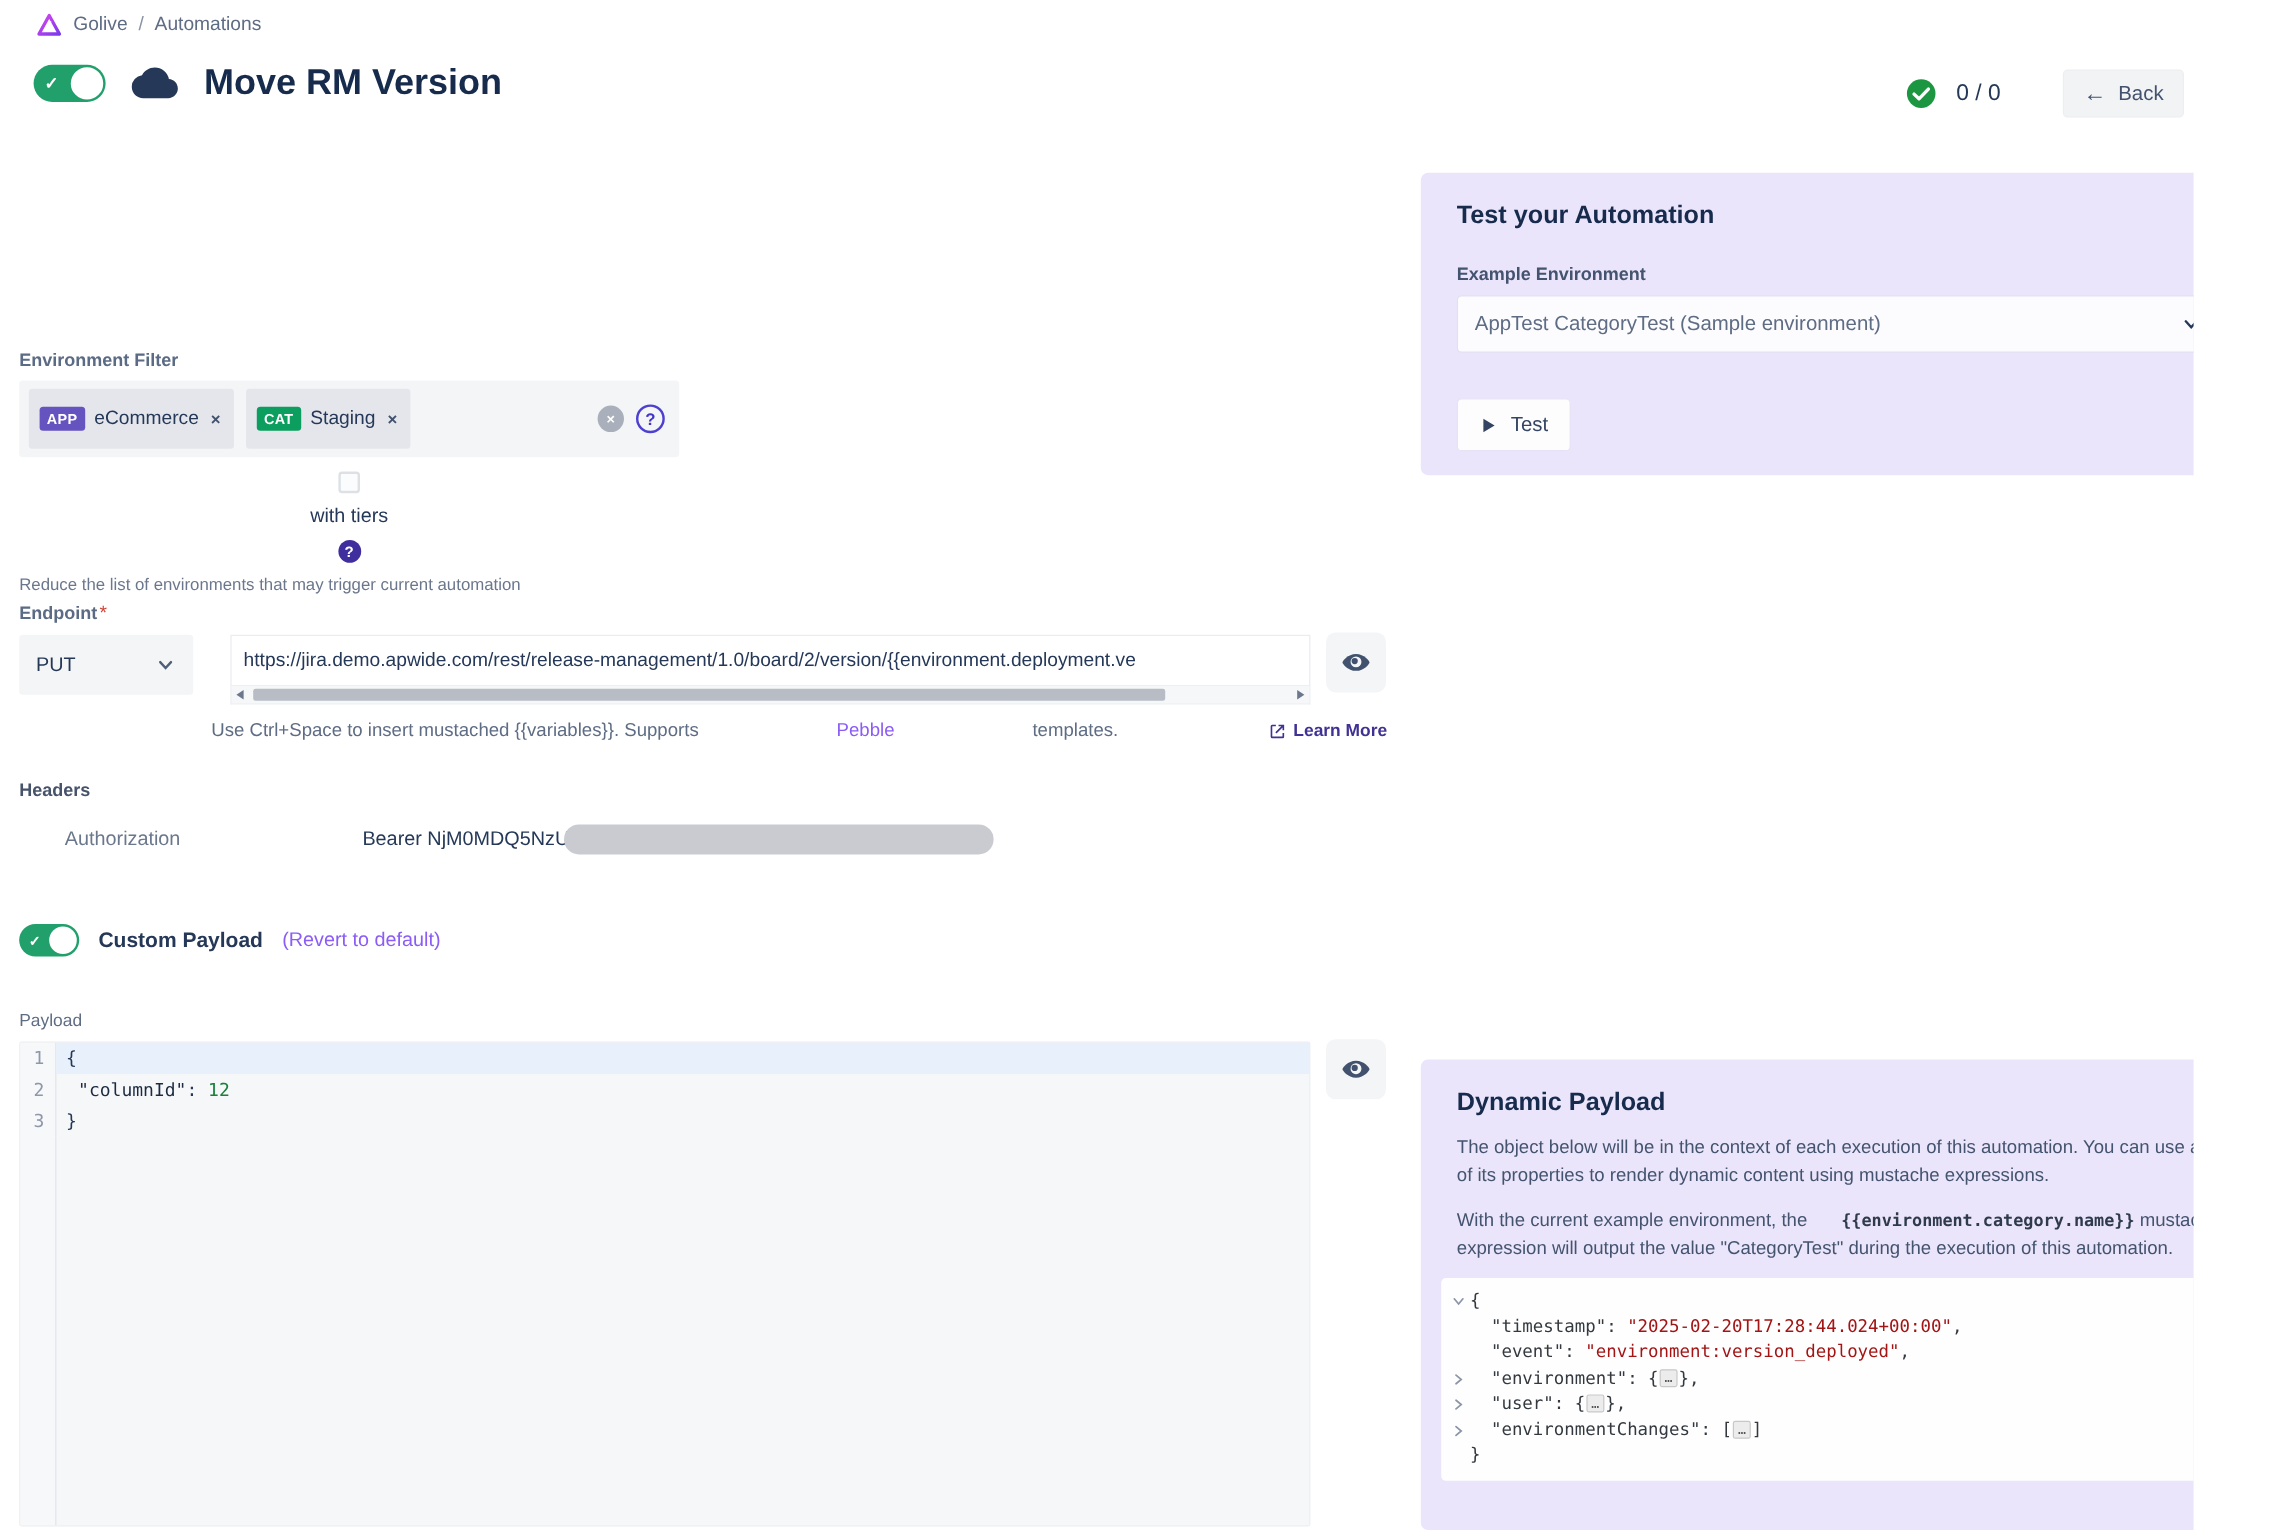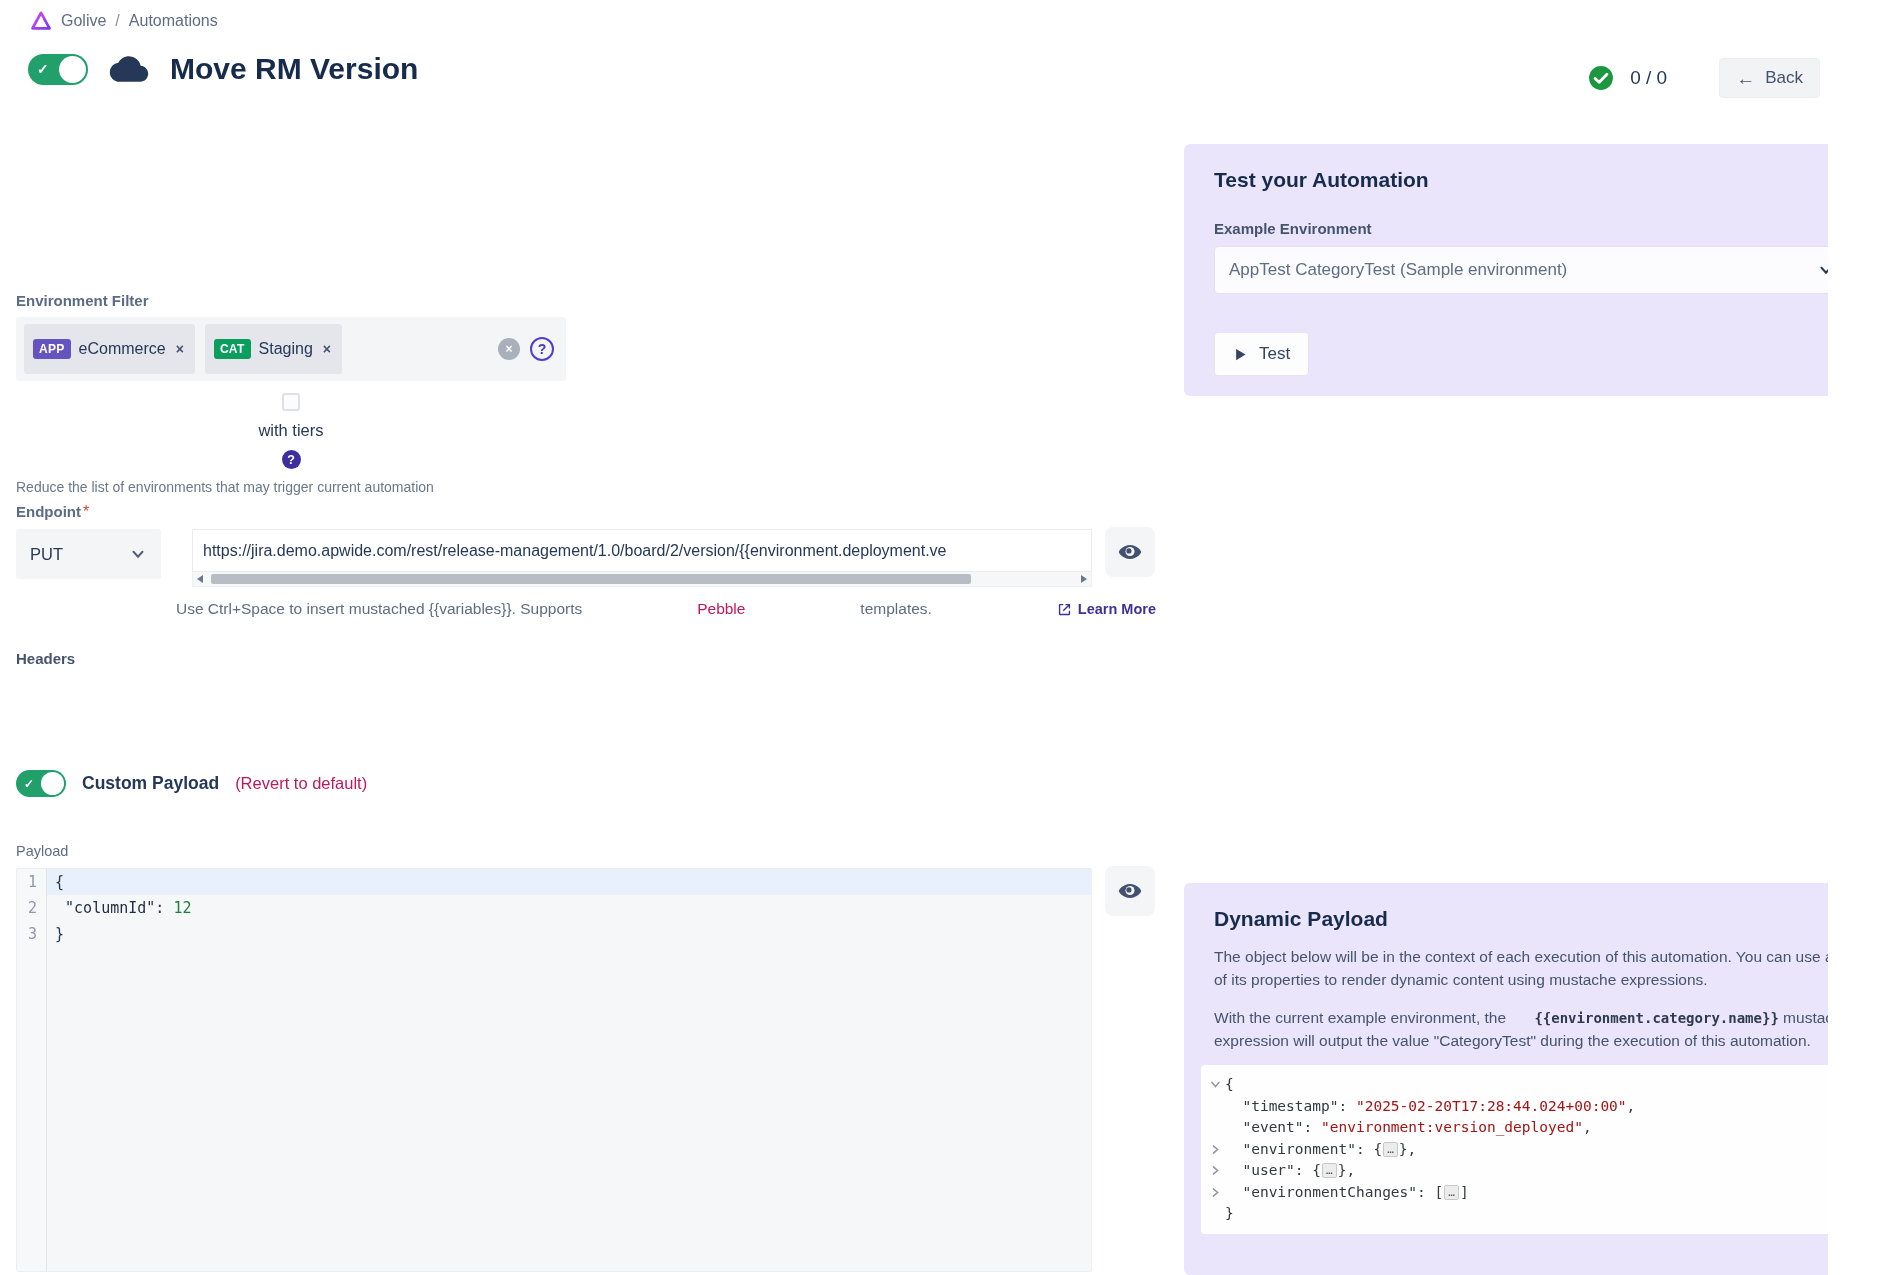--- a/index.html
+++ b/index.html
@@ -67,21 +67,21 @@
   .method-select { width:145px; height:50px; }
   .url-wrap { margin-left:16px; width:915px;padding-left:15px; }
   .url-input { height:43px; background:#fff; border:1px solid #ebecf0; display:flex; align-items:center; padding:0 10px; overflow:hidden; }
   .url-input .val { font-size:16px; color:#253858; white-space:nowrap; }
   .hscroll { height:15px; background:#f6f7f8; position:relative; border:1px solid #eef0f2; border-top:none; }
   .hscroll .thumb { position:absolute; left:18px; top:1.5px; width:760px; height:10px; background:#b8bdc5; border-radius:2px; }
   .hs-arrow { position:absolute; top:3px; width:0; height:0; border-top:4.5px solid transparent; border-bottom:4.5px solid transparent; }
   .hs-left { left:4px; border-right:6px solid #6b778c; }
   .hs-right { right:4px; border-left:6px solid #6b778c; }
   .endpoint-hint { margin-left:160px; margin-top:13px; font-size:15.5px; color:#5e6c84; display:flex; align-items:center; gap:5px;justify-content:space-between; }
-  .link-blue { color:#be185d; text-decoration:none; cursor:pointer; }
+  .link-blue { color:#8b5cf6; text-decoration:none; cursor:pointer; }
   .learn-more { margin-left:10px; display:flex; align-items:center; gap:6px; color:#403294; font-weight:bold; font-size:14.5px; text-decoration:none; cursor:pointer; }
 
   .eye-btn { position:absolute; width:50px; height:50px; background:#f4f5f7; border:none; border-radius:8px; display:flex; align-items:center; justify-content:center; cursor:pointer; }
   .eye-endpoint { left:1105px; top:527px; }
   .eye-payload { left:1105px; top:866px; }
 
   
   .headers-section { position:absolute; left:16px; top:650px; }
   .headers-section .hdr { font-size:15px; font-weight:600; color:#46536b; }
   .header-row { margin-top:20px; display:flex; align-items:center; }
@@ -241,20 +241,27 @@
   <button class="eye-btn eye-endpoint">
     <svg width="26" height="26" viewBox="0 0 24 24">
       <path d="M12 5.5C5.6 5.5 1.6 11 1.6 12s4 6.5 10.4 6.5S22.4 13 22.4 12 18.4 5.5 12 5.5z" fill="#42526e"></path>
       <circle cx="12" cy="11.6" r="4.2" fill="#f4f5f7"></circle>
       <circle cx="11" cy="11" r="2.4" fill="#42526e"></circle>
     </svg>
   </button>
 
   <div class="headers-section">
     <div class="hdr">Headers</div>
+    <div class="header-row">
+      <span class="header-name">Authorization</span>
+      <span class="header-value">
+        <span>Bearer NjM0MDQ5NzU</span>
+        <span class="redaction"></span>
+      </span>
+    </div>
   </div>
 
   <div class="custom-payload-row">
     <div class="toggle small">
       <span class="tick">✓</span>
       <span class="knob"></span>
     </div>
     <span class="cp-label">Custom Payload</span>
     <a class="link-blue revert">(Revert to default)</a>
   </div>

